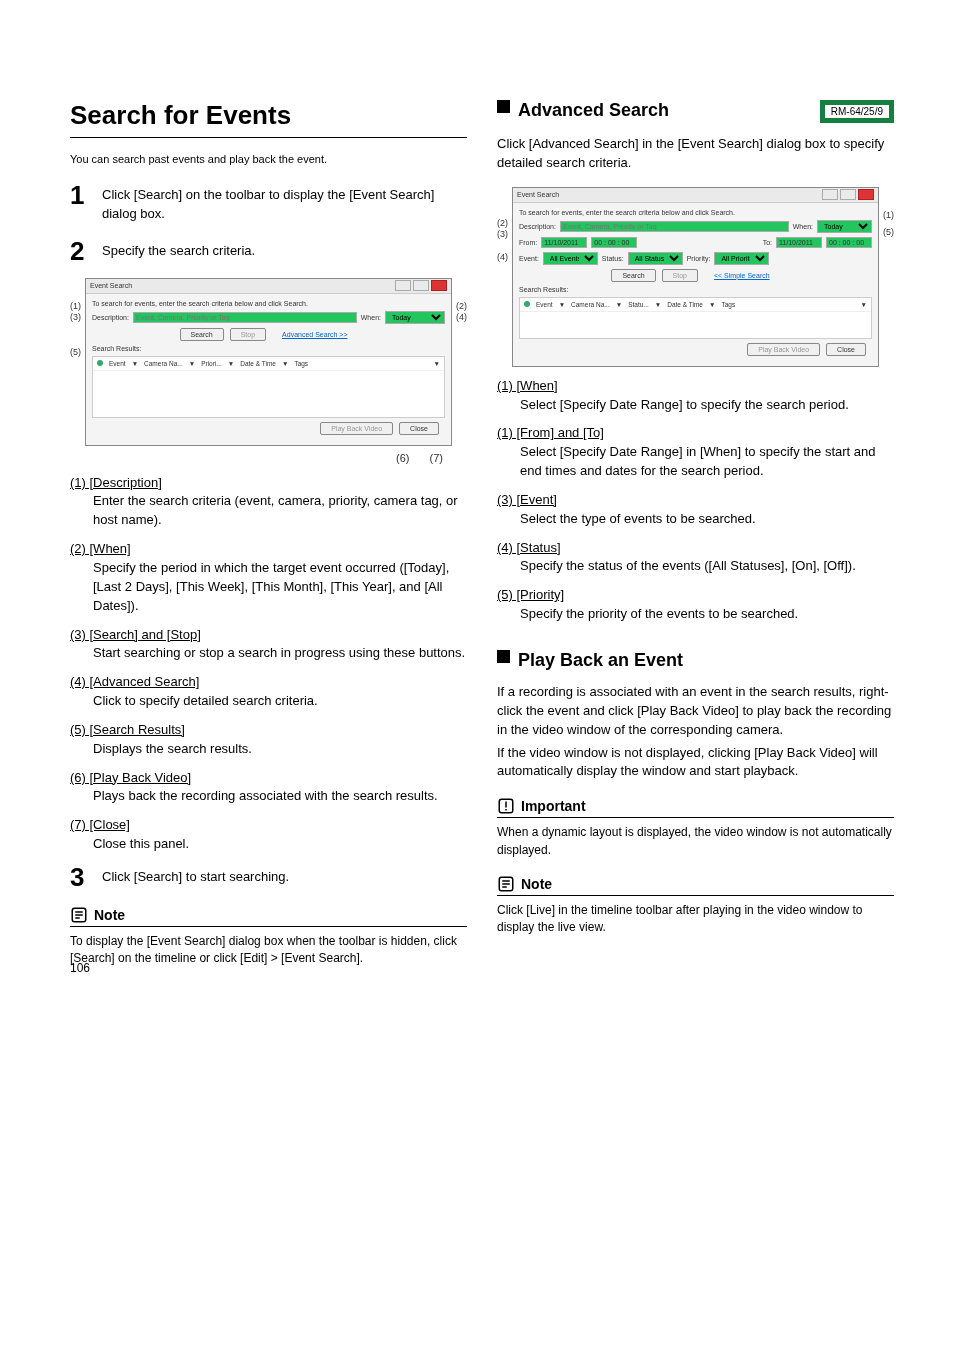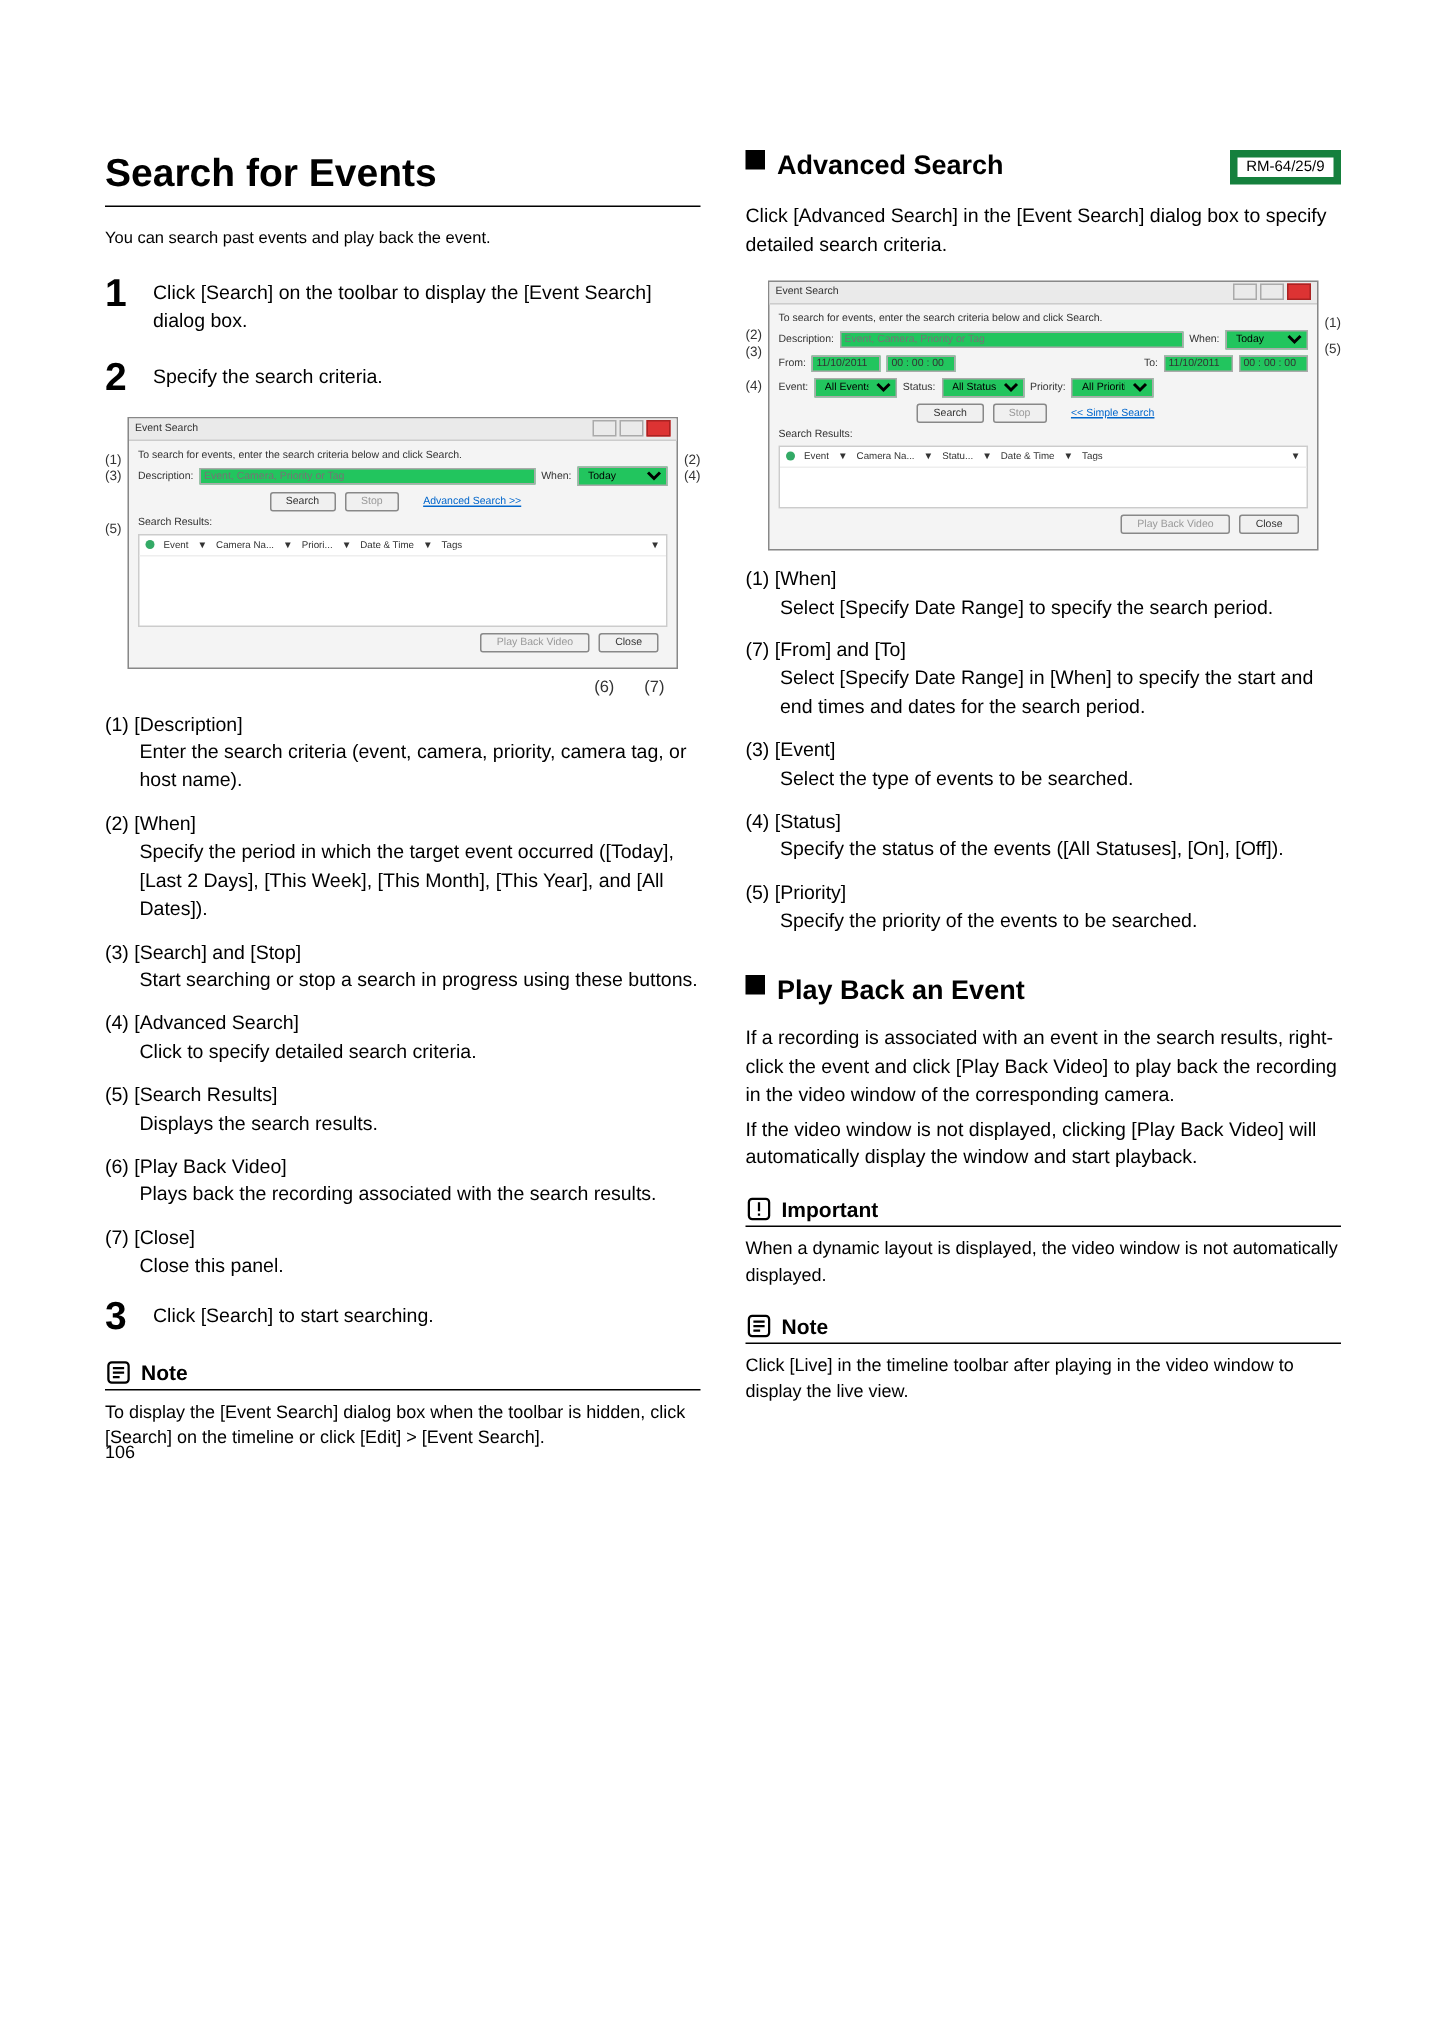--- a/index.html
+++ b/index.html
@@ -134,20 +134,21 @@
     margin-top: 6px;
     font-size: 11px;
   }
   .item {
     font-size: 13px;
     margin: 10px 0;
     line-height: 1.45;
   }
   .item .label {
     font-weight: normal;
+    text-decoration: underline;
   }
   .item .desc {
     margin-left: 23px;
   }
   .note-block, .important-block {
     margin: 16px 0;
   }
   .note-header, .important-header {
     display: flex;
     align-items: center;
@@ -400,21 +401,21 @@
           </div>
         </div>
         <div style="flex:none; line-height:1; padding-top:24px; display:flex; flex-direction:column; gap:8px;">
           <span>(1)</span>
           <span>(5)</span>
         </div>
       </div>
     </div>
 
     <div class="item"><span class="label">(1) [When]</span><div class="desc">Select [Specify Date Range] to specify the search period.</div></div>
-    <div class="item"><span class="label">(7) [From] and [To]</span><div class="desc">Select [Specify Date Range] in [When] to specify the start and end times and dates for the search period.</div></div>
+    <div class="item"><span class="label">(1) [From] and [To]</span><div class="desc">Select [Specify Date Range] in [When] to specify the start and end times and dates for the search period.</div></div>
     <div class="item"><span class="label">(3) [Event]</span><div class="desc">Select the type of events to be searched.</div></div>
     <div class="item"><span class="label">(4) [Status]</span><div class="desc">Specify the status of the events ([All Statuses], [On], [Off]).</div></div>
     <div class="item"><span class="label">(5) [Priority]</span><div class="desc">Specify the priority of the events to be searched.</div></div>
 
     <div class="subhead" style="margin-top:26px">
       <div class="sq"></div>
       <div class="t">Play Back an Event</div>
     </div>
     <div class="sub-intro">If a recording is associated with an event in the search results, right-click the event and click [Play Back Video] to play back the recording in the video window of the corresponding camera.</div>
     <div class="sub-intro" style="margin-top:-10px">If the video window is not displayed, clicking [Play Back Video] will automatically display the window and start playback.</div>

